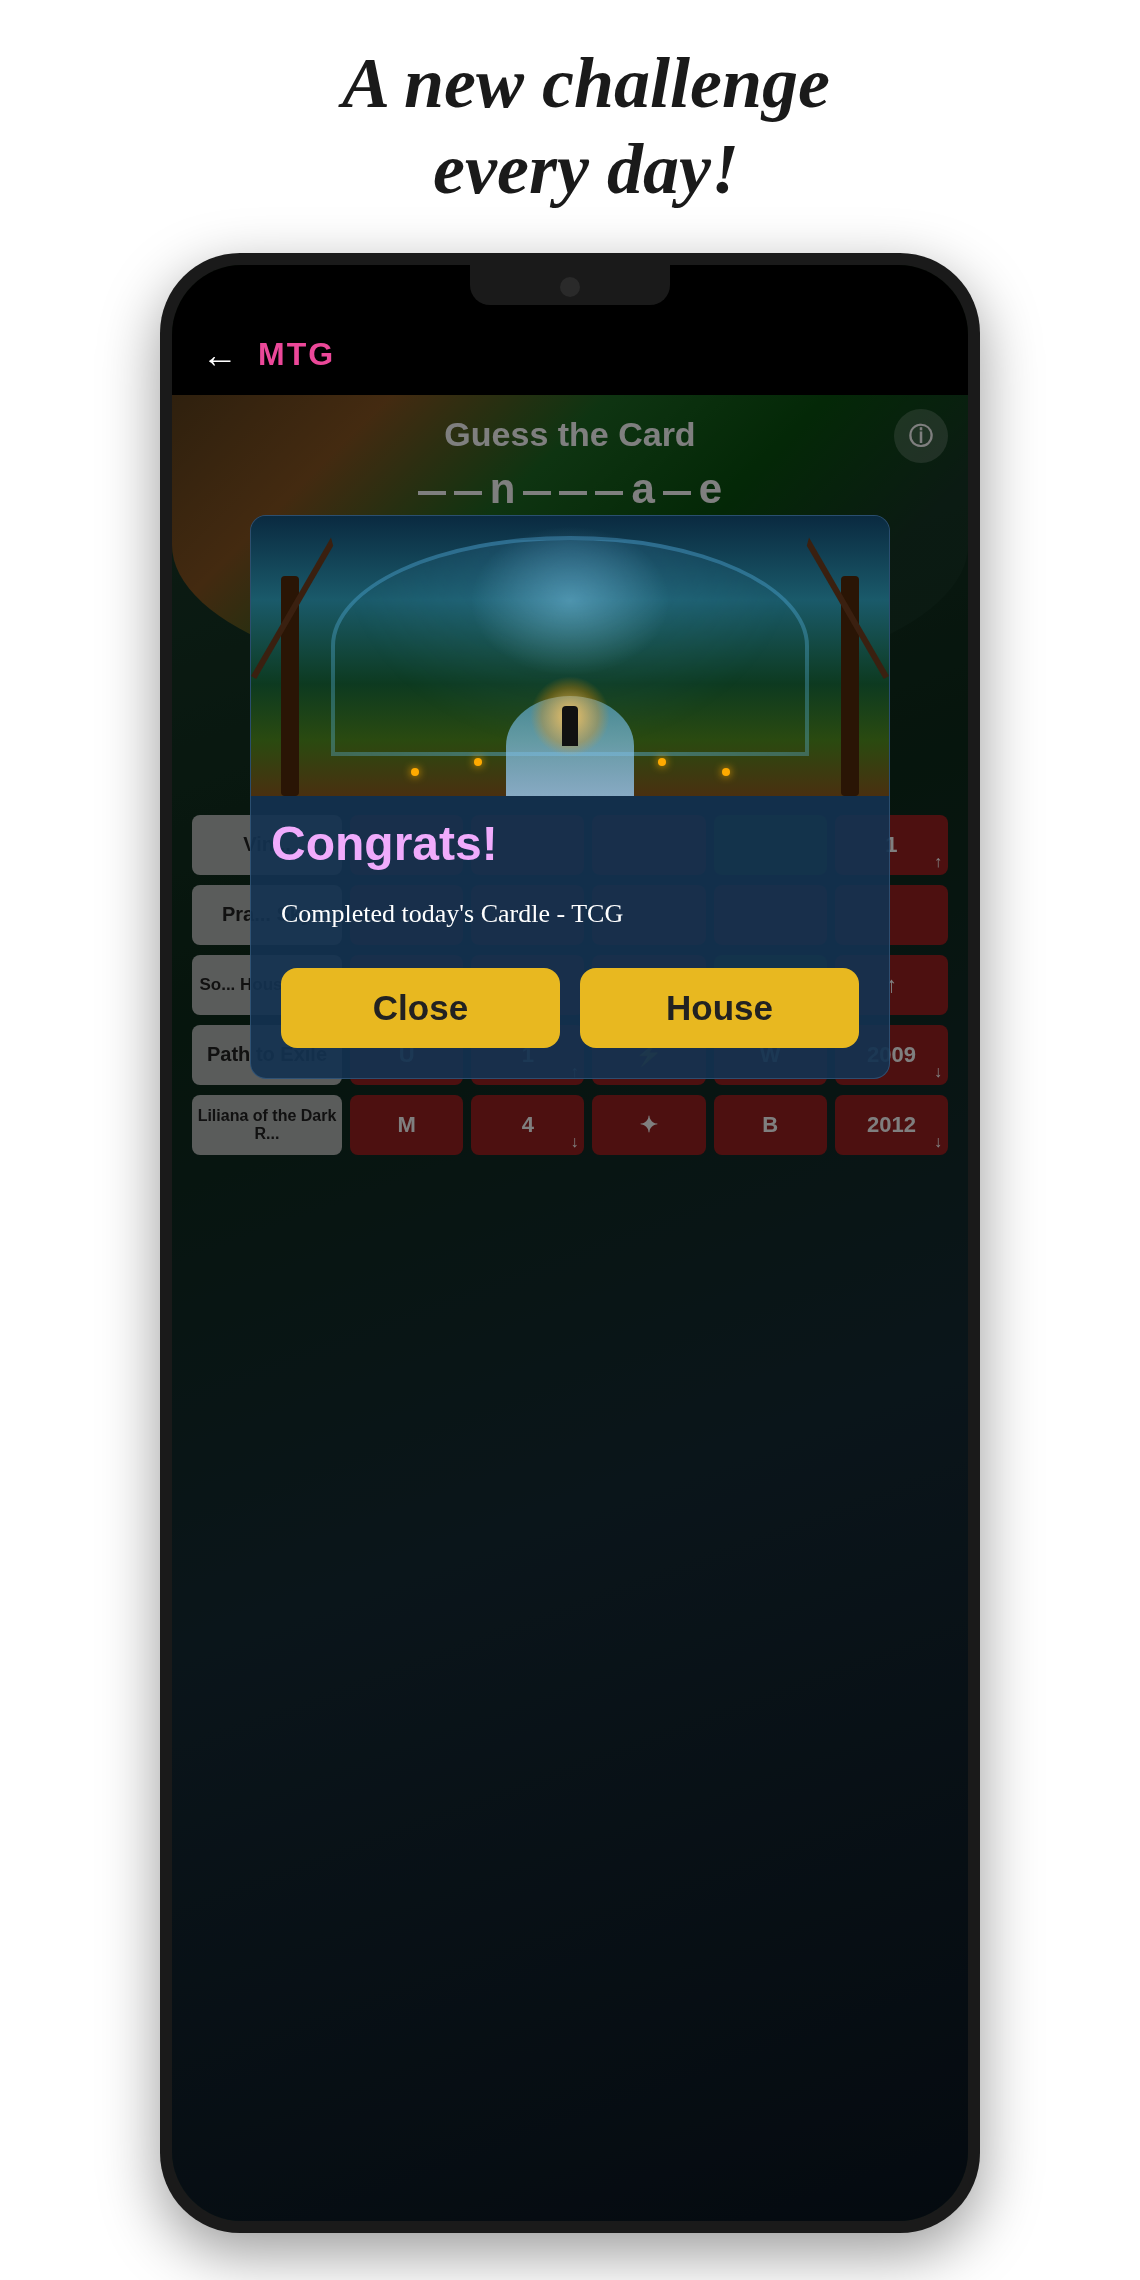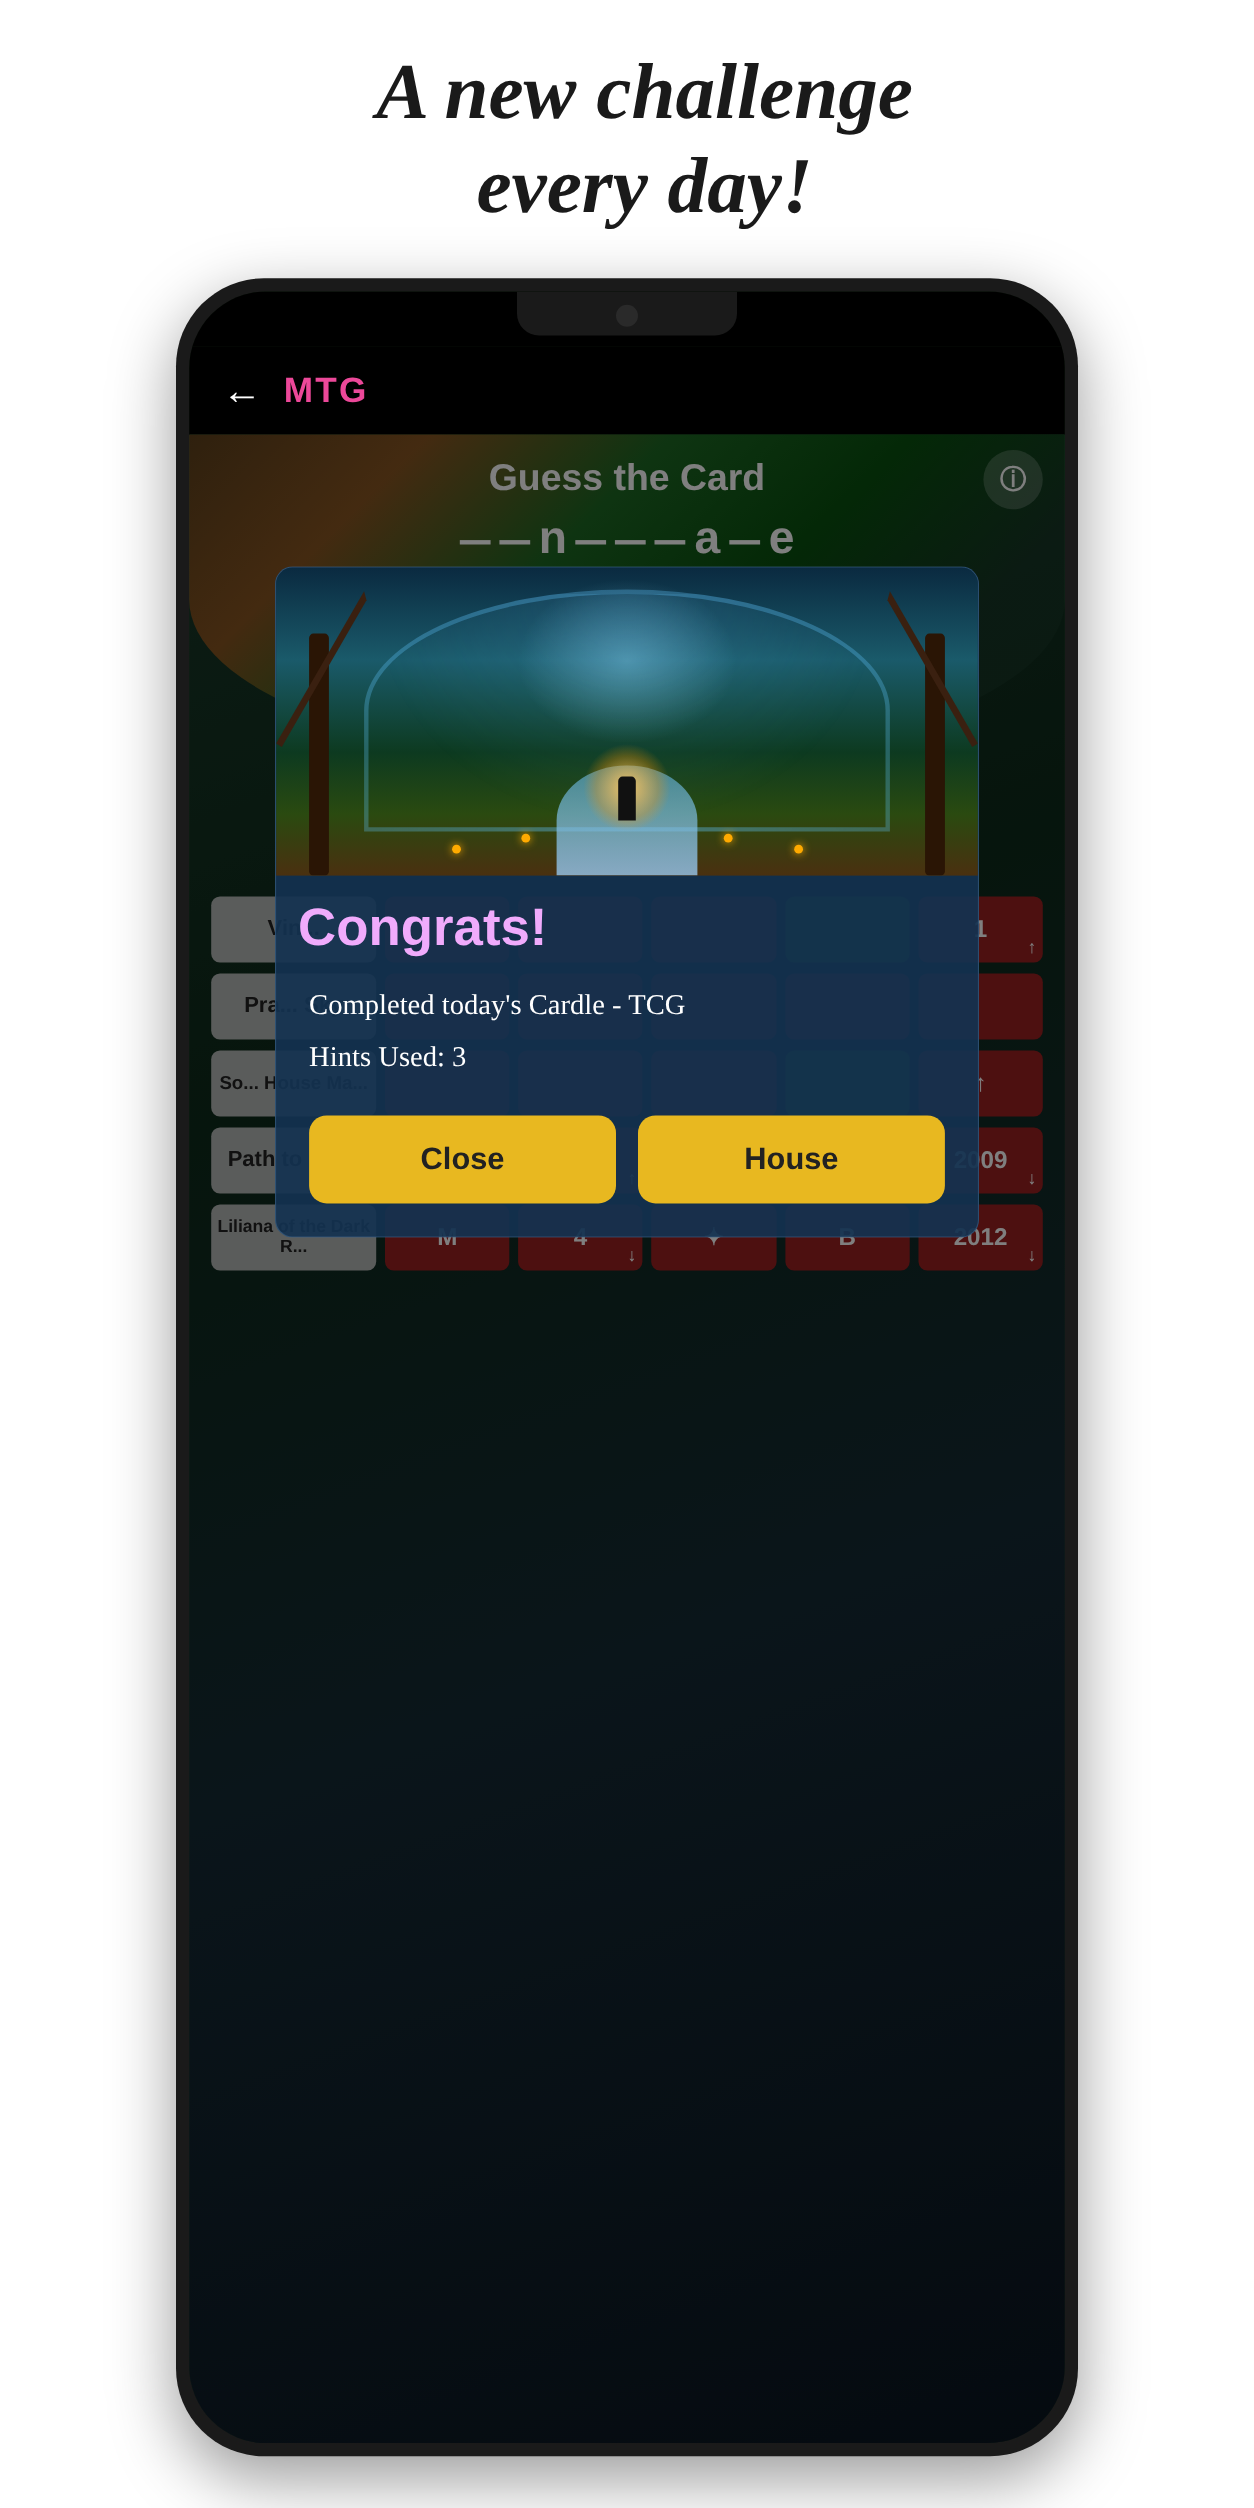--- a/index.html
+++ b/index.html
@@ -427,21 +427,21 @@
       display: flex;
       gap: 20px;
       padding: 10px 30px 30px;
     }
 
     .congrats-btn {
       flex: 1;
       height: 80px;
       border-radius: 16px;
       border: none;
-      font-size: 28px;
+      font-size: 35px;
       font-weight: bold;
       cursor: pointer;
       background: #e8b820;
       color: #222;
     }
 
   </style>
 </head>
 <body>
 
@@ -584,21 +584,20 @@
               <div style="position:absolute;bottom:30px;right:35%;width:8px;height:8px;background:#ffaa00;border-radius:50%;box-shadow:0 0 8px #ffaa00;"></div>
 
               <div style="position:absolute;bottom:50px;left:50%;transform:translateX(-50%);width:16px;height:40px;background:#111;border-radius:4px 4px 0 0;"></div>
             </div>
           </div>
 
           <div class="congrats-title">Congrats!</div>
 
           <div class="congrats-body">
             <div>Completed today's Cardle - TCG</div>
-            <div>Hints Used: 3</div>
           </div>
 
           <div class="congrats-buttons">
             <button class="congrats-btn">Close</button>
             <button class="congrats-btn">House</button>
           </div>
 
         </div>
       </div>
 

